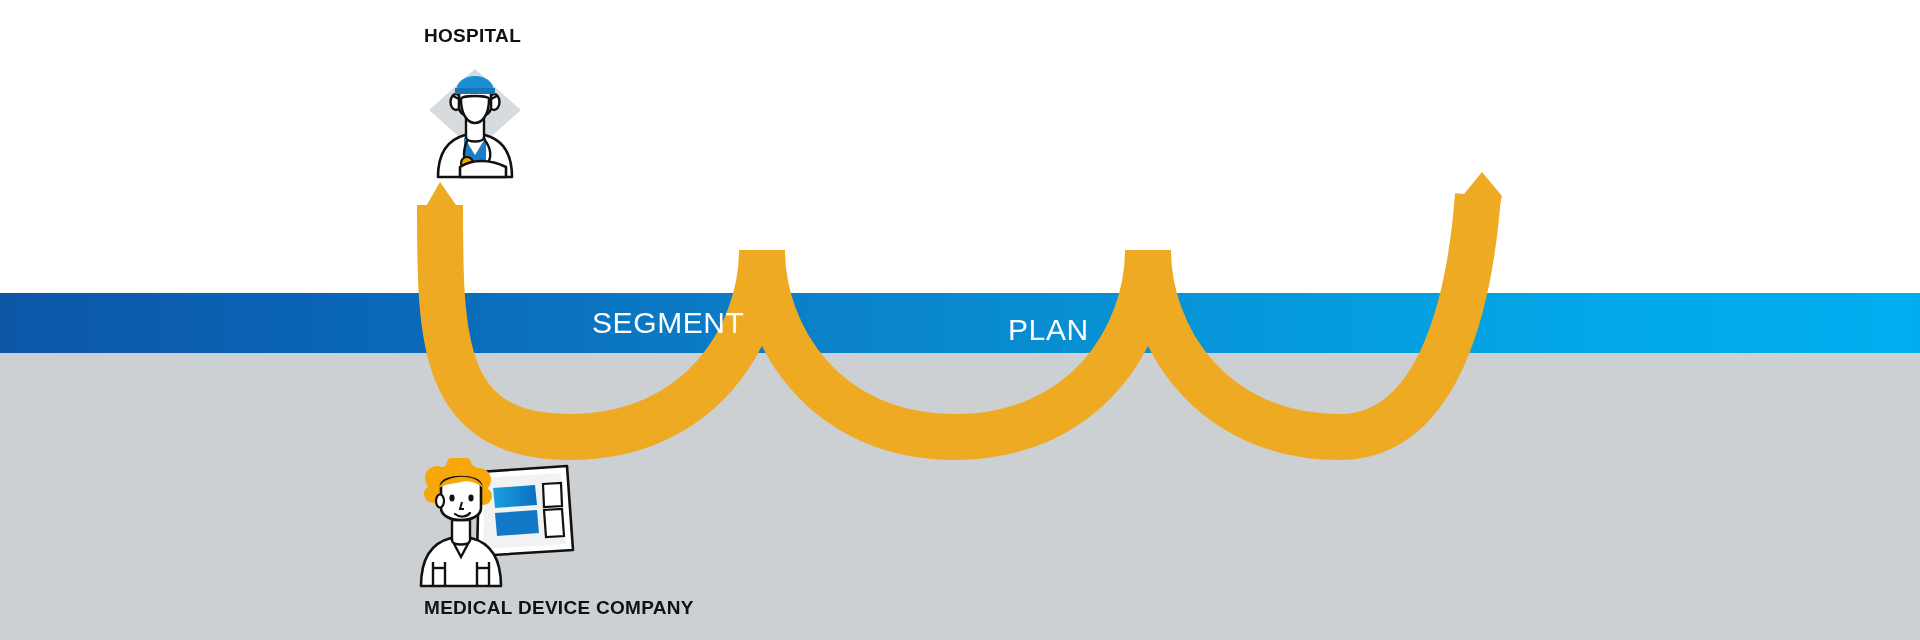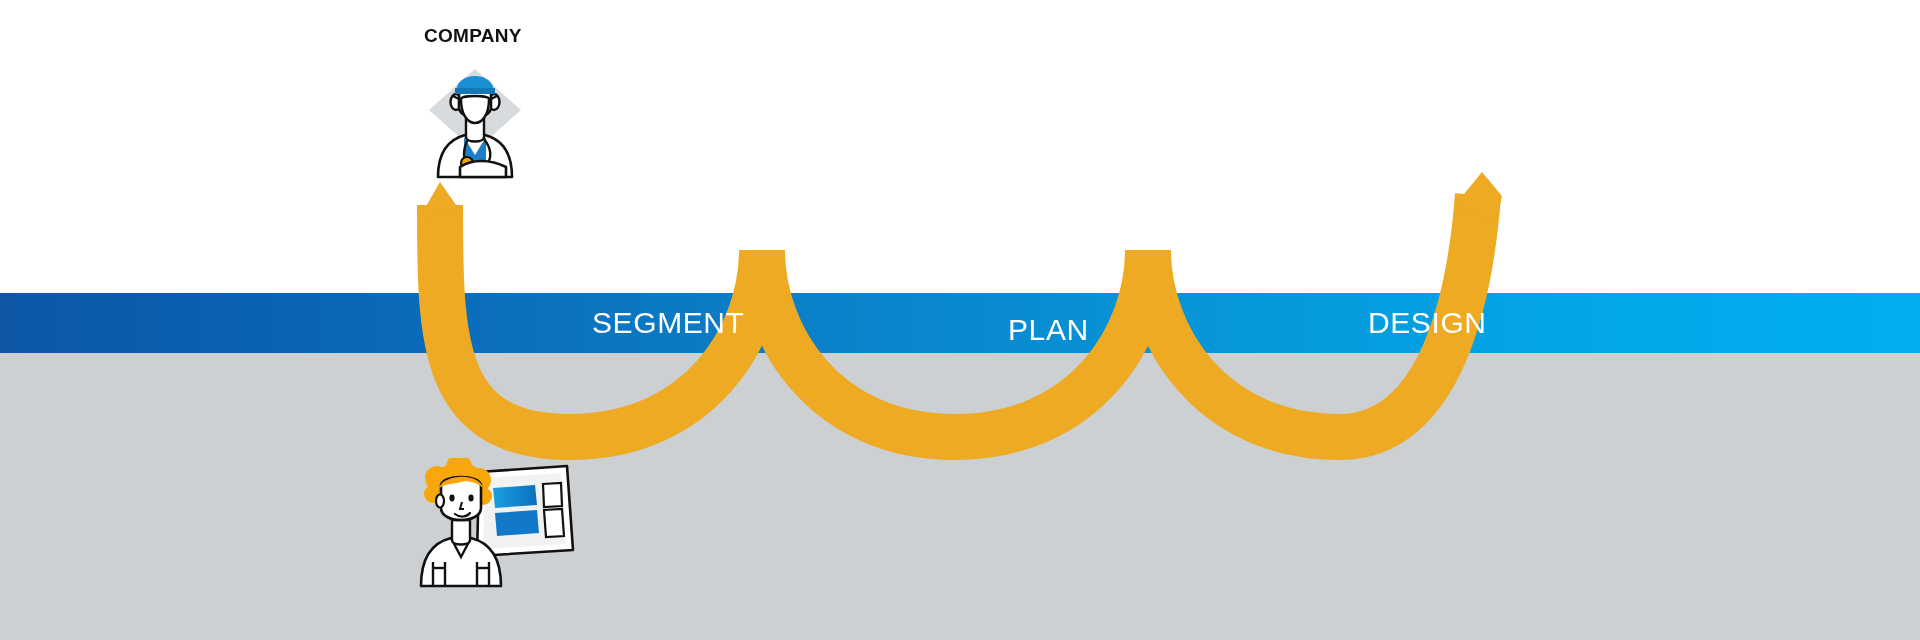--- a/index.html
+++ b/index.html
@@ -100,24 +100,23 @@
 
       <path d="M 440 182 L 463 215 L 443 210 L 417 222 Z" fill="#eeaa22"></path>
 
       <path d="M 1482 172 L 1502 196 L 1496 222 L 1455 205 Z" fill="#eeaa22"></path>
     </g>
   </svg>
 
   <div class="band-labels">
     <div class="band-label" id="label-0" style="left: 592px;">SEGMENT</div>
     <div class="band-label" id="label-1" style="left: 1008px;">PLAN</div>
-    <div class="band-label" id="label-2" style="left: 1368px;">DESIGN</div>
   </div>
 
-  <div class="caption" id="caption-hospital">COMPANY</div>
+  <div class="caption" id="caption-hospital">HOSPITAL</div>
 
   <div class="icon-box" id="icon-hospital">
     <svg viewBox="0 0 110 125" width="110" height="125" xmlns="http://www.w3.org/2000/svg">
 
       <polygon points="55,14 101,55 55,96 9,55" fill="#d8dbde"></polygon>
 
       <path d="M18,122 C18,96 30,84 45,80 L65,80 C80,84 92,96 92,122 Z" fill="#ffffff" stroke="#111111" stroke-width="2.6" stroke-linejoin="round"></path>
 
       <path d="M44,82 L55,100 L66,82 L66,118 L44,118 Z" fill="#1a7fc8"></path>
 
@@ -188,14 +187,15 @@
       <ellipse cx="56" cy="40" rx="2.6" ry="3.4" fill="#111111"></ellipse>
 
       <path d="M47,44 L45,51 L49,51" fill="none" stroke="#111111" stroke-width="2"></path>
 
       <path d="M40,56 C45,60 52,59 55,55" fill="none" stroke="#111111" stroke-width="2.2" stroke-linecap="round"></path>
 
       <ellipse cx="25" cy="43" rx="4" ry="6.5" fill="#ffffff" stroke="#111111" stroke-width="2.2"></ellipse>
     </svg>
   </div>
 
+  <div class="caption" id="caption-company">MEDICAL DEVICE COMPANY</div>
 
 </div>
 
 </body></html>

